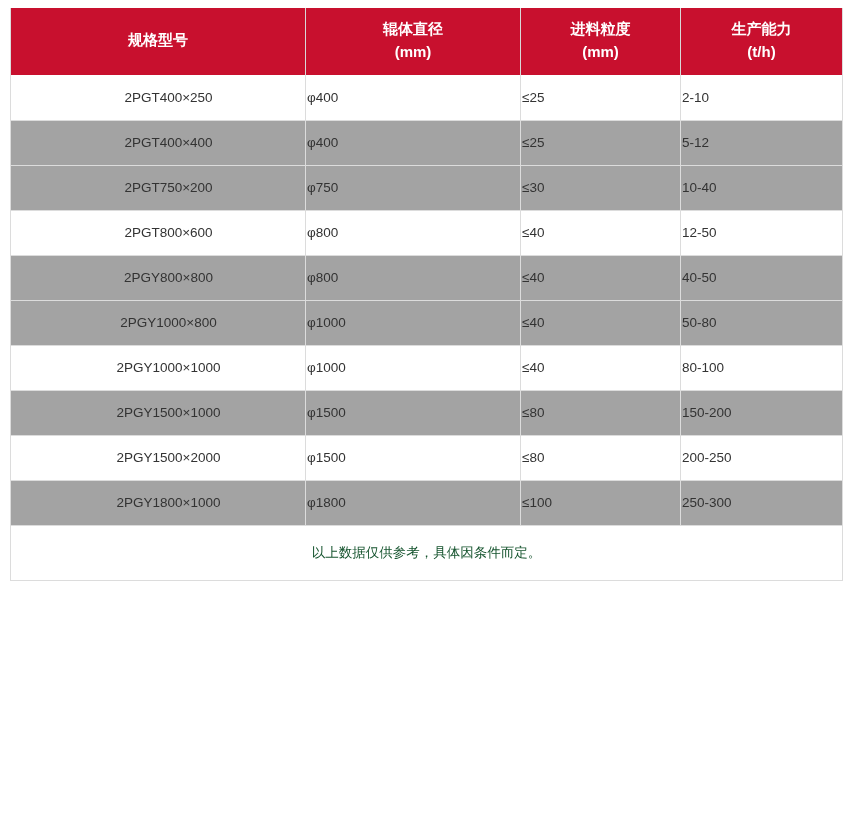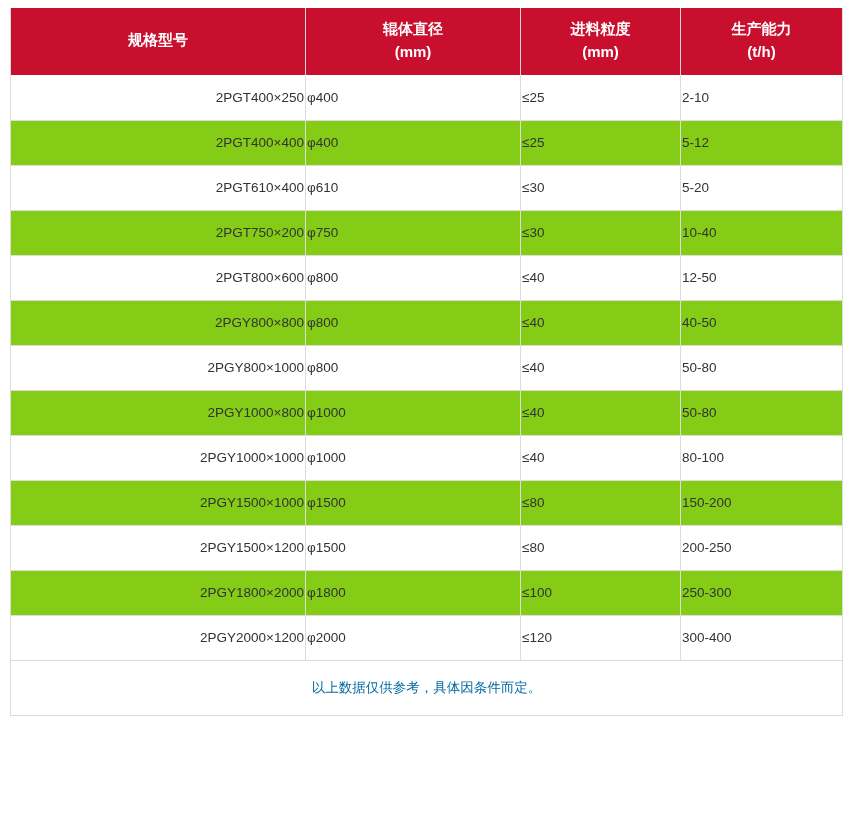--- a/index.html
+++ b/index.html
@@ -52,33 +52,33 @@
     height: 45px;
     box-sizing: border-box;
     border-right: 1px solid #dcdcdc;
     border-bottom: 1px solid #dcdcdc;
     text-align: left;
     vertical-align: middle;
     color: #333333;
   }
   tbody td:last-child { border-right: none; margin-top: 36px; }
   tbody td.model {
-    text-align: right;
+    text-align: center;
     padding-left: 22px;
   }
   tbody tr.odd td { background: #ffffff; }
-  tbody tr.even td { background: #84cc16; }
+  tbody tr.even td { background: #a3a3a3; }
 
   tfoot td {
     height: 52px;
     font-size: 13.5px;
     text-align: center;
     vertical-align: middle;
     background: #ffffff;
-    color: #0369a1;
+    color: #14532d;
     border-bottom: 1px solid #dcdcdc;
   }
   table.spec {
     border-left: 1px solid #dcdcdc;
     border-right: 1px solid #dcdcdc;
   }
 </style>
 </head>
 <body>
 
@@ -116,85 +116,67 @@
           <td>φ400</td>
           <td>≤25</td>
           <td>2-10</td>
         </tr>
         <tr class="even">
           <td class="model">2PGT400×400</td>
           <td>φ400</td>
           <td>≤25</td>
           <td>5-12</td>
         </tr>
-        <tr class="odd">
-          <td class="model">2PGT610×400</td>
-          <td>φ610</td>
-          <td>≤30</td>
-          <td>5-20</td>
-        </tr>
         <tr class="even">
           <td class="model">2PGT750×200</td>
           <td>φ750</td>
           <td>≤30</td>
           <td>10-40</td>
         </tr>
         <tr class="odd">
           <td class="model">2PGT800×600</td>
           <td>φ800</td>
           <td>≤40</td>
           <td>12-50</td>
         </tr>
         <tr class="even">
           <td class="model">2PGY800×800</td>
           <td>φ800</td>
           <td>≤40</td>
           <td>40-50</td>
-        </tr>
-        <tr class="odd">
-          <td class="model">2PGY800×1000</td>
-          <td>φ800</td>
-          <td>≤40</td>
-          <td>50-80</td>
         </tr>
         <tr class="even">
           <td class="model">2PGY1000×800</td>
           <td>φ1000</td>
           <td>≤40</td>
           <td>50-80</td>
         </tr>
         <tr class="odd">
           <td class="model">2PGY1000×1000</td>
           <td>φ1000</td>
           <td>≤40</td>
           <td>80-100</td>
         </tr>
         <tr class="even">
           <td class="model">2PGY1500×1000</td>
           <td>φ1500</td>
           <td>≤80</td>
           <td>150-200</td>
         </tr>
         <tr class="odd">
-          <td class="model">2PGY1500×1200</td>
+          <td class="model">2PGY1500×2000</td>
           <td>φ1500</td>
           <td>≤80</td>
           <td>200-250</td>
         </tr>
         <tr class="even">
-          <td class="model">2PGY1800×2000</td>
+          <td class="model">2PGY1800×1000</td>
           <td>φ1800</td>
           <td>≤100</td>
           <td>250-300</td>
-        </tr>
-        <tr class="odd">
-          <td class="model">2PGY2000×1200</td>
-          <td>φ2000</td>
-          <td>≤120</td>
-          <td>300-400</td>
         </tr>
       </tbody>
     <tfoot>
       <tr>
         <td colspan="4">以上数据仅供参考，具体因条件而定。</td>
       </tr>
     </tfoot>
   </table>
 </div>
 

